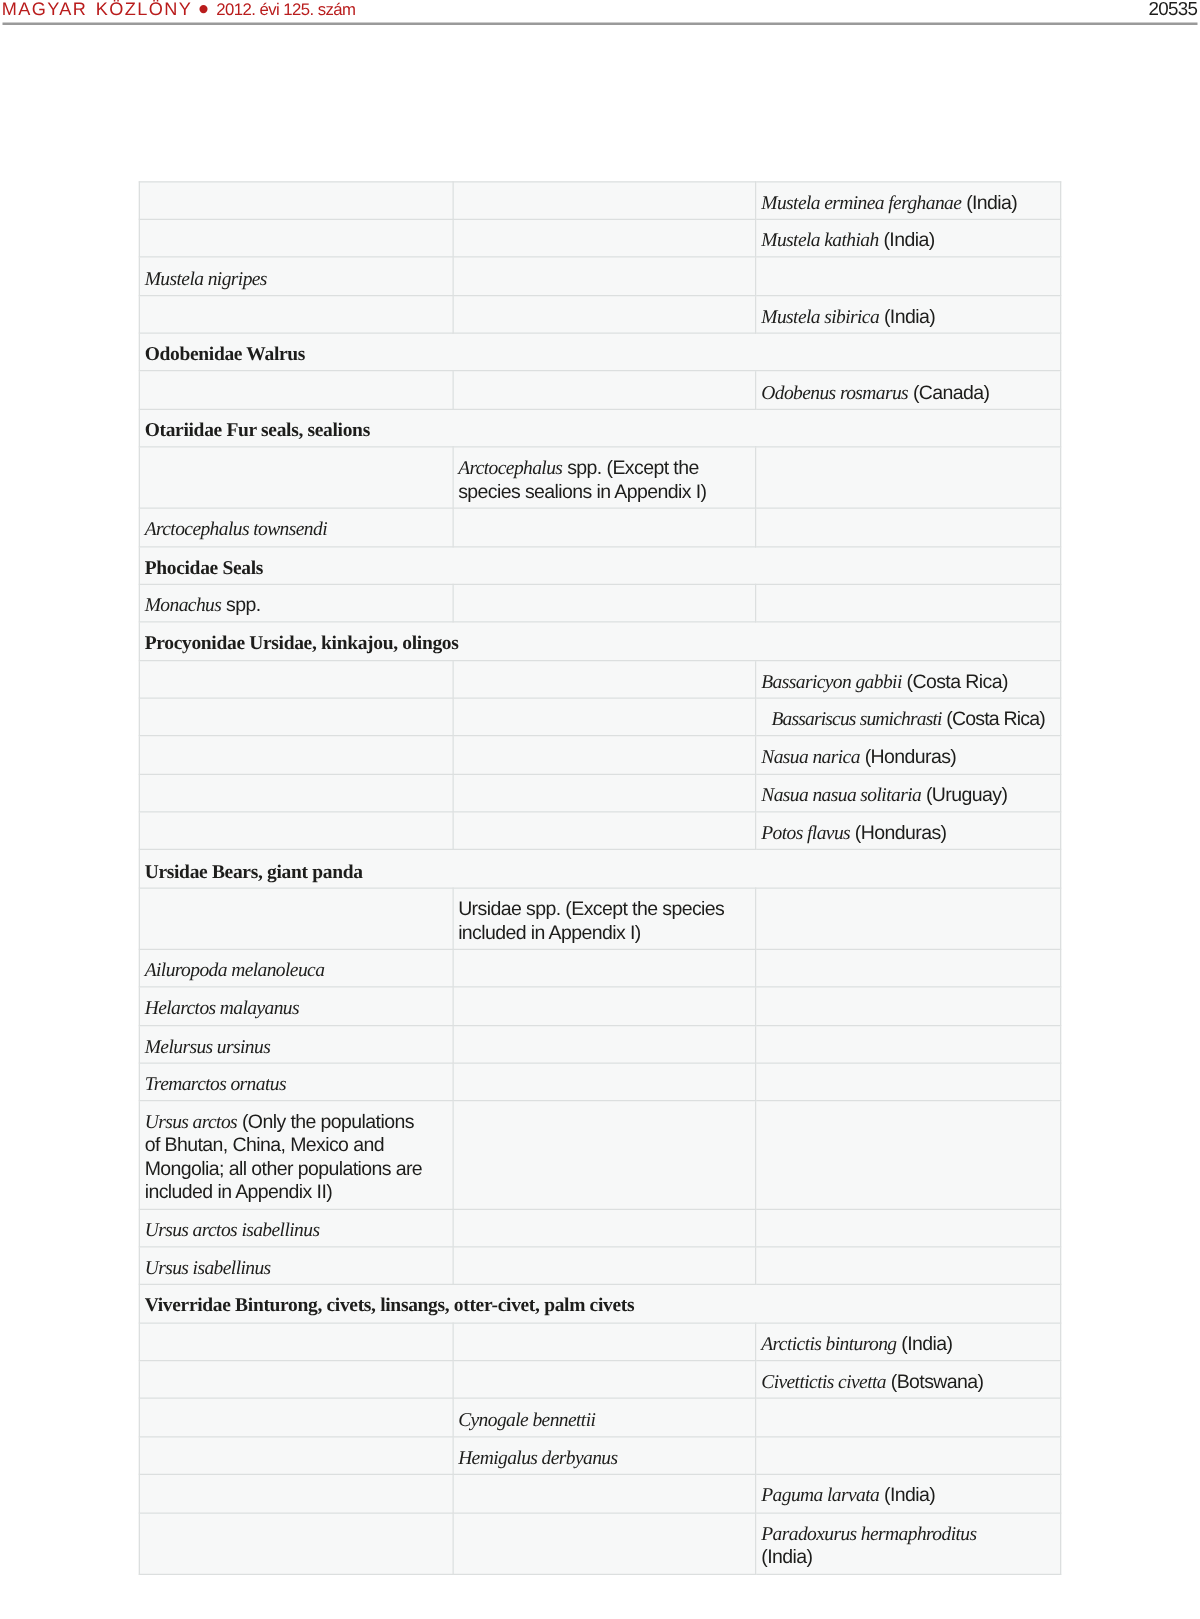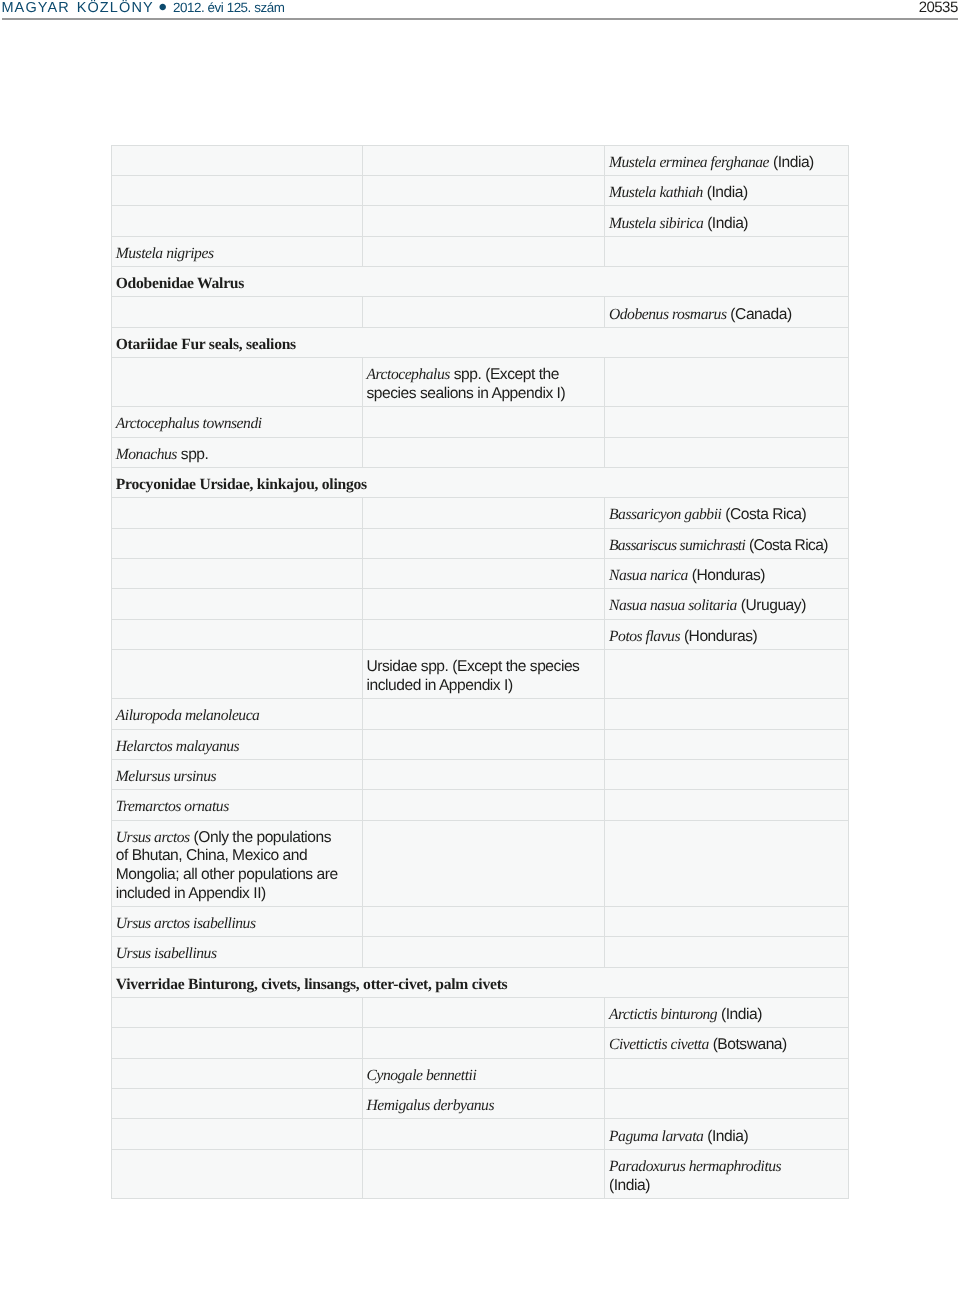--- a/index.html
+++ b/index.html
@@ -9,21 +9,21 @@
     font-family:"Liberation Sans",sans-serif;
     color:#1d1d1b;
     -webkit-font-smoothing:antialiased;
     text-rendering:geometricPrecision;
   }
   .page{position:relative;width:960px;height:1295px;overflow:hidden;background:#fff;
         filter:opacity(1); }
 
   
   .runhead{position:absolute;left:0;top:0;width:960px;height:30px;}
-  .rh-left{position:absolute;left:1.4px;top:1.4px;font-size:14.5px;line-height:14px;white-space:nowrap;color:#0c4a6e;}
+  .rh-left{position:absolute;left:1.4px;top:1.4px;font-size:14.5px;line-height:14px;white-space:nowrap;color:#b91c1c;}
   .rh-title{letter-spacing:1.12px;word-spacing:1.6px;}
   .rh-bul{font-size:24px;line-height:0;padding:0 6.1px 0 4.8px;position:relative;top:2.5px;}
   .rh-iss{font-size:13.4px;letter-spacing:-0.45px;}
   .rh-right{position:absolute;right:2.3px;top:-1.2px;font-size:15px;letter-spacing:-0.55px;color:#1d1d1b;text-align:center;}
   .rh-rule{position:absolute;left:1.7px;width:956.3px;top:17.9px;height:1.9px;background:#9a9a9a;}
 
   
   table.t{position:absolute;left:110.75px;top:144.7px;width:737.25px;border-collapse:collapse;
           table-layout:fixed;font-size:15.6px;letter-spacing:-0.47px;box-sizing:border-box;}
   table.t td{border:1px solid #dcdfdf;background:#f7f8f8;
@@ -53,30 +53,30 @@
           <td class="c1"></td>
           <td class="c2"></td>
           <td class="c3"><span class="it">Mustela erminea ferghanae</span><span class=""> (India)</span></td>
         </tr>
         <tr>
           <td class="c1"></td>
           <td class="c2"></td>
           <td class="c3"><span class="it">Mustela kathiah</span><span class=""> (India)</span></td>
         </tr>
         <tr>
+          <td class="c1"><span class="it">Mustela nigripes</span></td>
+          <td class="c2"></td>
+          <td class="c3"></td>
+        </tr>
+        <tr>
           <td class="c1"></td>
           <td class="c2"></td>
           <td class="c3"><span class="it">Mustela sibirica</span><span class=""> (India)</span></td>
         </tr>
         <tr>
-          <td class="c1"><span class="it">Mustela nigripes</span></td>
-          <td class="c2"></td>
-          <td class="c3"></td>
-        </tr>
-        <tr>
           <td colspan="3" class="full"><span class="bold">Odobenidae Walrus</span></td>
         </tr>
         <tr>
           <td class="c1"></td>
           <td class="c2"></td>
           <td class="c3"><span class="it">Odobenus rosmarus</span><span class=""> (Canada)</span></td>
         </tr>
         <tr>
           <td colspan="3" class="full"><span class="bold">Otariidae Fur seals, sealions</span></td>
         </tr>
@@ -84,51 +84,57 @@
           <td class="c1"></td>
           <td class="c2"><span class="it">Arctocephalus</span><span class=""> spp. (Except the</span><br><span class="">species sealions in Appendix I)</span></td>
           <td class="c3"></td>
         </tr>
         <tr>
           <td class="c1"><span class="it">Arctocephalus townsendi</span></td>
           <td class="c2"></td>
           <td class="c3"></td>
         </tr>
         <tr>
+          <td colspan="3" class="full"><span class="bold">Phocidae Seals</span></td>
+        </tr>
+        <tr>
           <td class="c1"><span class="it">Monachus</span><span class=""> spp.</span></td>
           <td class="c2"></td>
           <td class="c3"></td>
         </tr>
         <tr>
           <td colspan="3" class="full"><span class="bold">Procyonidae Ursidae, kinkajou, olingos</span></td>
         </tr>
         <tr>
           <td class="c1"></td>
           <td class="c2"></td>
           <td class="c3"><span class="it">Bassaricyon gabbii</span><span class=""> (Costa Rica)</span></td>
         </tr>
         <tr>
           <td class="c1"></td>
           <td class="c2"></td>
-          <td class="c3" style="letter-spacing: -0.650357px;"><span class="it">Bassariscus sumichrasti</span><span class=""> (Costa Rica)</span></td>
+          <td class="c3" style="letter-spacing: -0.650357px; text-align: center;"><span class="it">Bassariscus sumichrasti</span><span class=""> (Costa Rica)</span></td>
         </tr>
         <tr>
           <td class="c1"></td>
           <td class="c2"></td>
           <td class="c3"><span class="it">Nasua narica</span><span class=""> (Honduras)</span></td>
         </tr>
         <tr>
           <td class="c1"></td>
           <td class="c2"></td>
           <td class="c3"><span class="it">Nasua nasua solitaria</span><span class=""> (Uruguay)</span></td>
         </tr>
         <tr>
           <td class="c1"></td>
           <td class="c2"></td>
           <td class="c3"><span class="it">Potos flavus</span><span class=""> (Honduras)</span></td>
+        </tr>
+        <tr>
+          <td colspan="3" class="full"><span class="bold">Ursidae Bears, giant panda</span></td>
         </tr>
         <tr>
           <td class="c1"></td>
           <td class="c2"><span class="">Ursidae spp. (Except the species</span><br><span class="">included in Appendix I)</span></td>
           <td class="c3"></td>
         </tr>
         <tr>
           <td class="c1"><span class="it">Ailuropoda melanoleuca</span></td>
           <td class="c2"></td>
           <td class="c3"></td>

